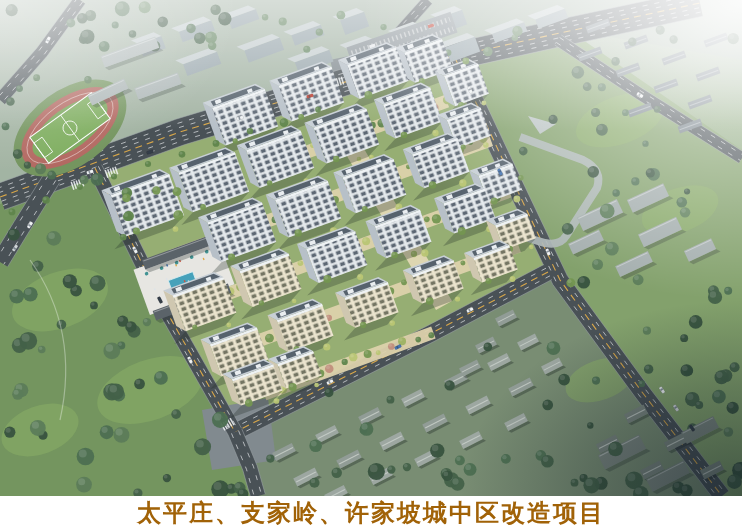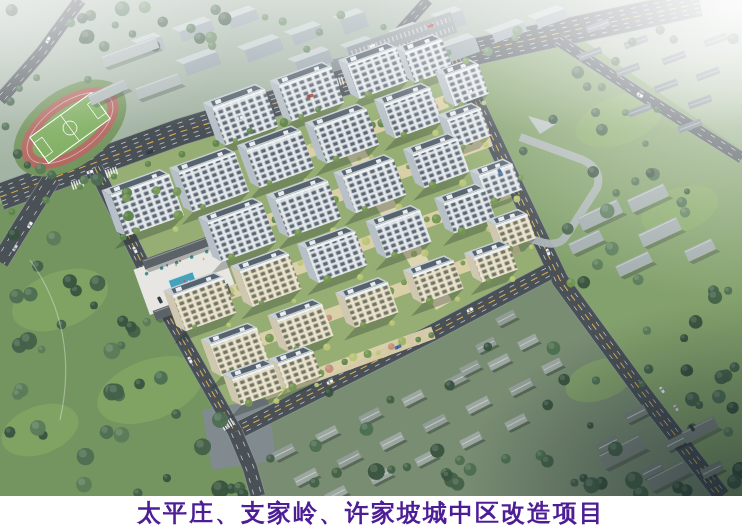--- a/index.html
+++ b/index.html
@@ -1628,16 +1628,16 @@
         </g>
       </g>
       <g>
         <rect x="0" y="0" width="742" height="496" fill="#dfe9ee" opacity="0.05"></rect>
         <rect x="0" y="0" width="742" height="130" fill="url(#fogTop)"></rect>
         <rect x="360" y="0" width="382" height="300" fill="url(#fogTR)"></rect>
         <rect x="0" y="0" width="240" height="170" fill="url(#fogTL)"></rect>
         <rect x="460" y="300" width="282" height="196" fill="url(#vigBR)"></rect>
       </g>
     </svg>
-  <div class="caption" style="background: rgb(255, 255, 255); color: #4c1d95; font-family: Liberation Serif, serif;">
+  <div class="caption" style="background: rgb(255, 255, 255); color: #a16207; font-family: Liberation Serif, serif;">
     <span>太平庄、支家岭、许家坡城中区改造项目</span>
   </div>
 </div>
 
 </body></html>

